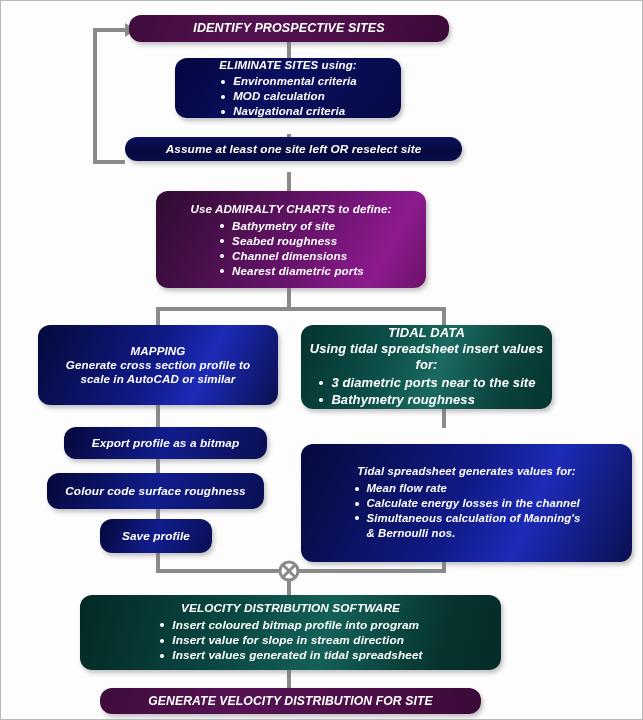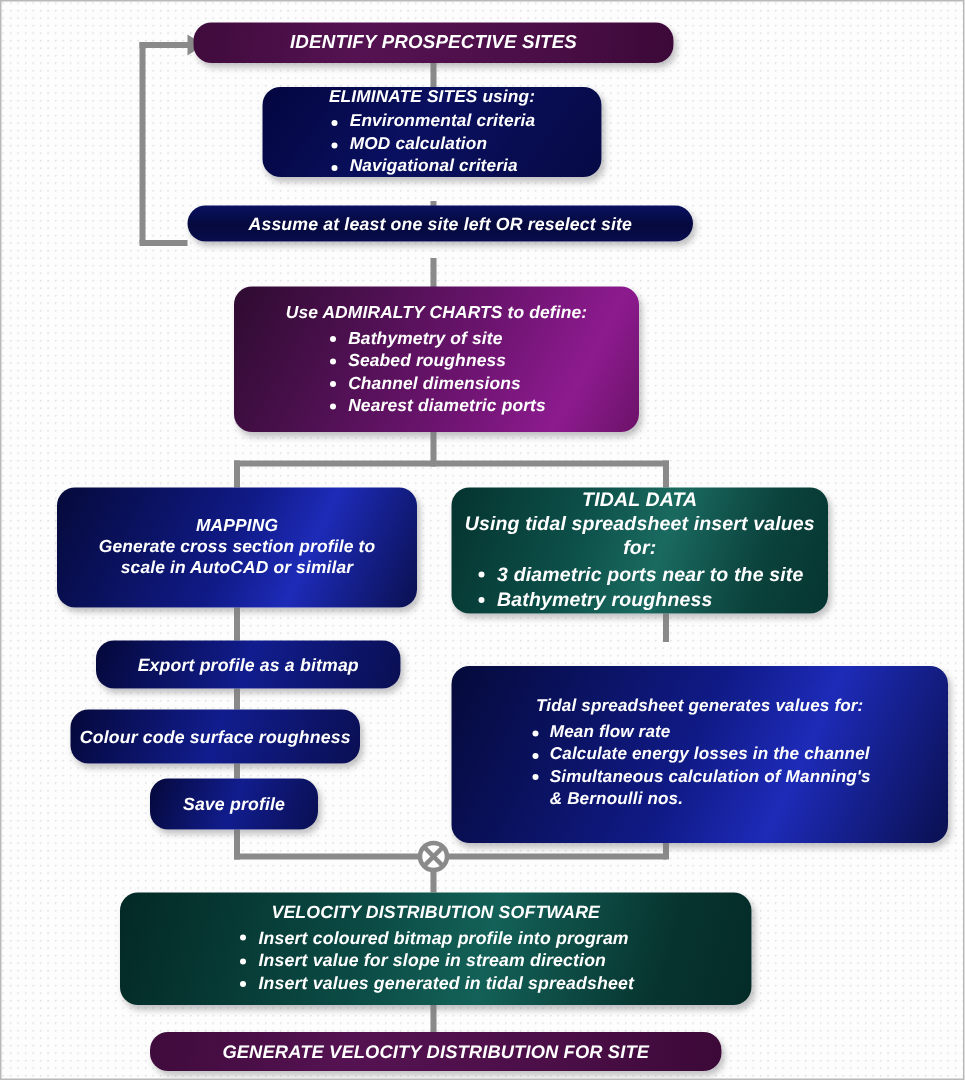--- a/index.html
+++ b/index.html
@@ -184,21 +184,21 @@
         <li data-name="list-item">3 diametric ports near to the site</li>
         <li data-name="list-item">Bathymetry roughness</li>
       </ul>
     </div>
   </div>
 
   <div class="box t-navy-grad" data-name="node-export-profile" style="left:63px;top:426px;width:203px;height:32px;font-size:11.8px;">
     <span class="title" data-name="node-export-profile-title">Export profile as a bitmap</span>
   </div>
 
-  <div class="box t-navy-grad" data-name="node-colour-code" style="left:46px;top:472px;width:193px;height:36px;font-size:11.8px;">
+  <div class="box t-navy-grad" data-name="node-colour-code" style="left:46px;top:472px;width:217px;height:36px;font-size:11.8px;">
     <span class="title" data-name="node-colour-code-title">Colour code surface roughness</span>
   </div>
 
   <div class="box t-navy-grad" data-name="node-save-profile" style="left:99px;top:518px;width:112px;height:34px;font-size:11.8px;">
     <span class="title" data-name="node-save-profile-title">Save profile</span>
   </div>
 
   <div class="box t-navy-blue" data-name="node-tidal-generates" style="left:300px;top:427px;width:331px;height:118px;font-size:11.4px;padding:6px 0 6px;margin-top:16px;">
     <span class="title" data-name="node-tidal-generates-title">Tidal spreadsheet generates values for:</span>
     <div class="bwrap" data-name="node-tidal-generates-bullets-wrap">

